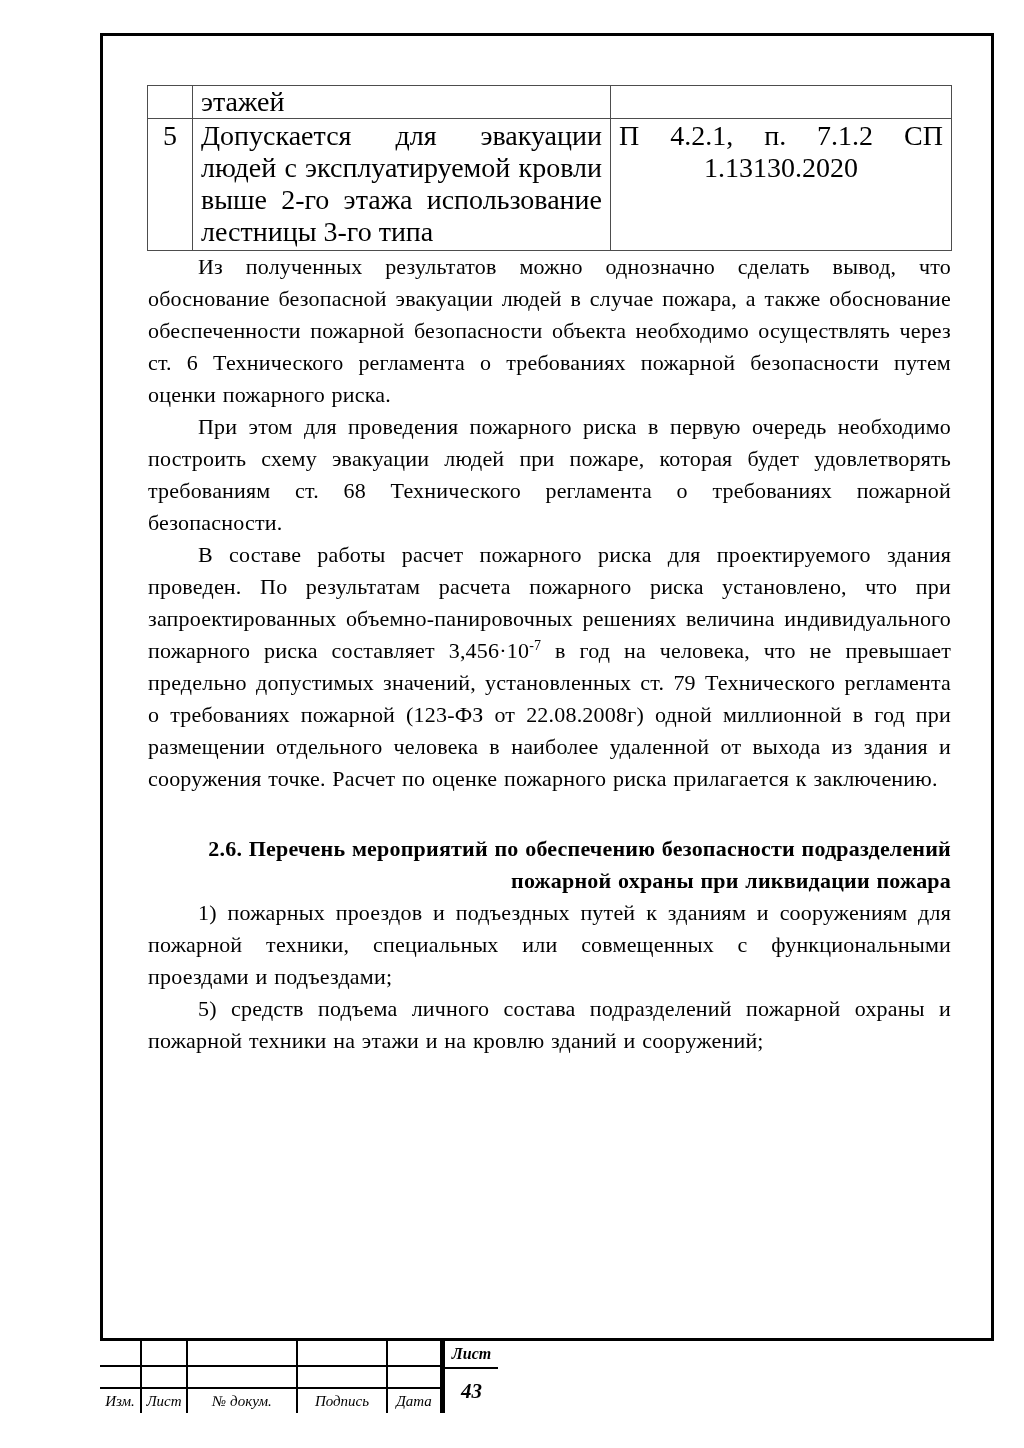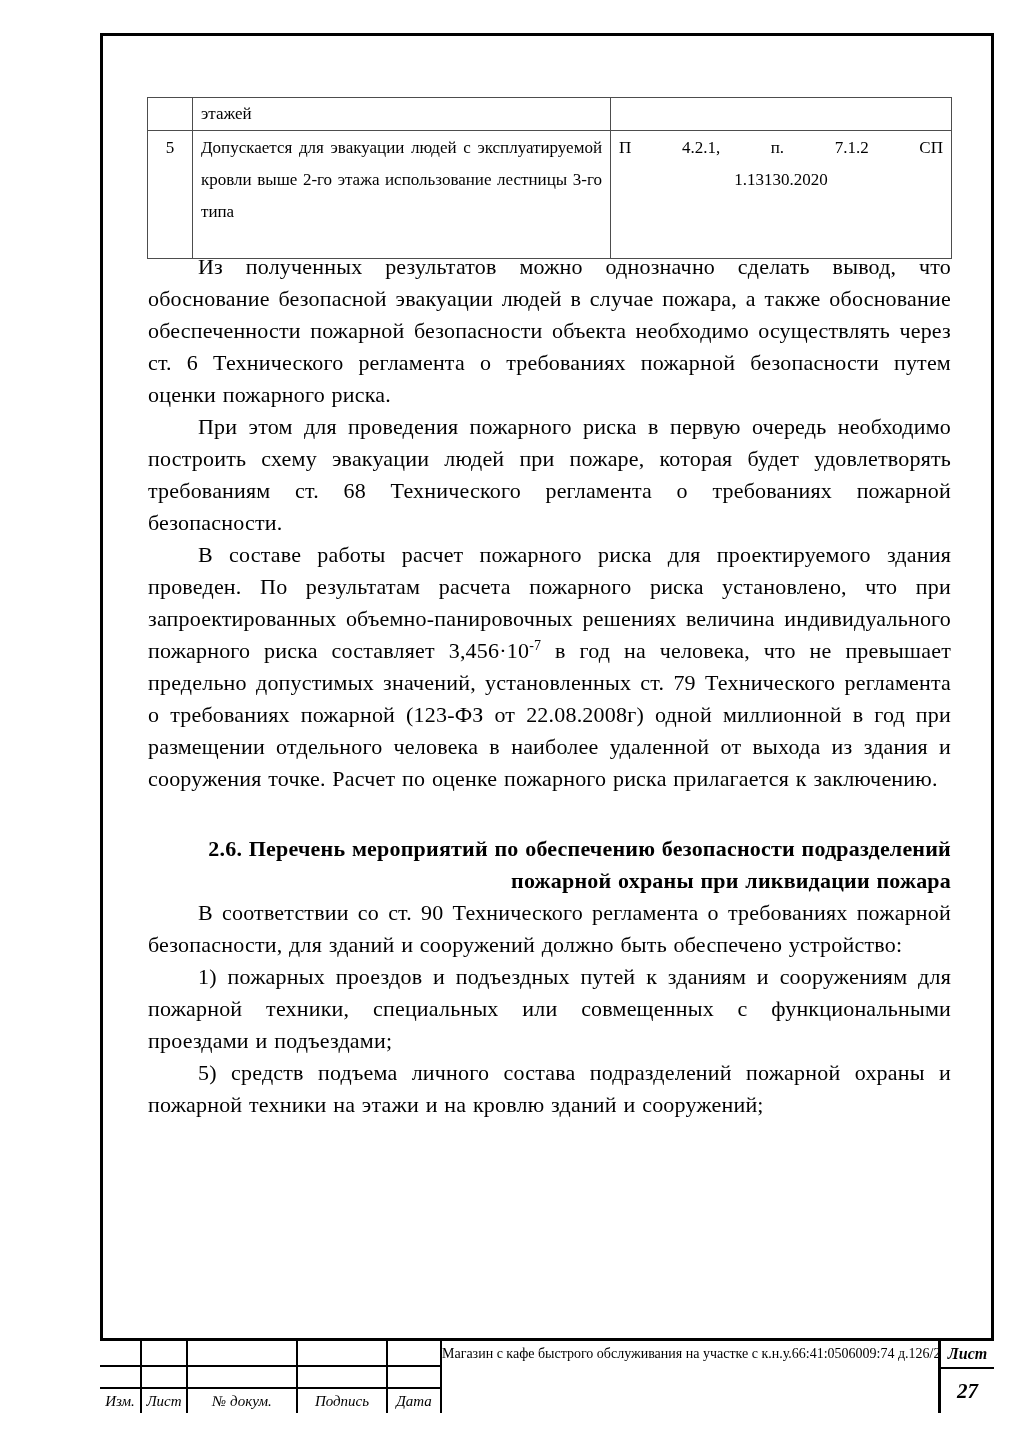--- a/index.html
+++ b/index.html
@@ -8,23 +8,23 @@
     font-family:"Liberation Serif","DejaVu Serif",serif;
     color:#000;
   }
   
   .frame{
     position:absolute;left:100px;top:33px;width:894px;height:1380px;
     box-sizing:border-box;border:3px solid #000;
   }
   
   .doc-table{
-    position:absolute;left:147px;top:97px;width:804px;
+    position:absolute;left:147px;top:85px;width:804px;
     border-collapse:collapse;table-layout:fixed;
-    font-size:17px;line-height:32px;
+    font-size:28px;line-height:32px;
   }
   .doc-table td{
     border:1px solid #4d4d4d;vertical-align:top;
     padding:1px 8px 2px 8px;box-sizing:border-box;
   }
   .doc-table .c-num{width:45px;text-align:center;}
   .doc-table .c-txt{width:418px;text-align:justify;}
   .doc-table .c-ref{width:341px;margin-top:9px;}
   .doc-table tr.r-carry td{height:33px;padding-top:0;padding-bottom:0;}
   .doc-table tr.r-main td{height:128px;}
@@ -100,21 +100,20 @@
     </td>
   </tr>
 </tbody>
   </table>
 
 <div class="body-text">
   <p>Из полученных результатов можно однозначно сделать вывод, что обоснование безопасной эвакуации людей в случае пожара, а также обоснование обеспеченности пожарной безопасности объекта необходимо осуществлять через ст. 6 Технического регламента о требованиях пожарной безопасности путем оценки пожарного риска.</p>
   <p>При этом для проведения пожарного риска в первую очередь необходимо построить схему эвакуации людей при пожаре, которая будет удовлетворять требованиям ст. 68 Технического регламента о требованиях пожарной безопасности.</p>
   <p><span>В составе работы расчет пожарного риска для проектируемого здания проведен. По результатам расчета пожарного риска установлено, что при запроектированных объемно-панировочных решениях величина индивидуального пожарного риска составляет 3,456·10</span><sup>-7</sup><span> в год на человека, что не превышает предельно допустимых значений, установленных ст. 79 Технического регламента о требованиях пожарной (123-ФЗ от 22.08.2008г) одной миллионной в год при размещении отдельного человека в наиболее удаленной от выхода из здания и сооружения точке. Расчет по оценке пожарного риска прилагается к заключению.</span></p>
   <p class="heading">2.6. Перечень мероприятий по обеспечению безопасности подразделений пожарной охраны при ликвидации пожара</p>
-  <p>В соответствии со ст. 90 Технического регламента о требованиях пожарной безопасности, для зданий и сооружений должно быть обеспечено устройство:</p>
   <p>1) пожарных проездов и подъездных путей к зданиям и сооружениям для пожарной техники, специальных или совмещенных с функциональными проездами и подъездами;</p>
   <p>5) средств подъема личного состава подразделений пожарной охраны и пожарной техники на этажи и на кровлю зданий и сооружений;</p>
 </div>
 
 <div class="titleblock">
   <div class="tb-left">
     <div class="tb-cell"></div>
     <div class="tb-cell"></div>
     <div class="tb-cell"></div>
     <div class="tb-cell"></div>
@@ -123,18 +122,17 @@
     <div class="tb-cell"></div>
     <div class="tb-cell"></div>
     <div class="tb-cell"></div>
     <div class="tb-cell"></div>
     <div class="tb-cell last-row">Изм.</div>
     <div class="tb-cell last-row">Лист</div>
     <div class="tb-cell last-row">№ докум.</div>
     <div class="tb-cell last-row">Подпись</div>
     <div class="tb-cell last-row">Дата</div>
   </div>
-  <div class="tb-title">Магазин с кафе быстрого обслуживания на участке с к.н.у.66:41:0506009:74 д.126/2</div>
   <div class="tb-sheet">
     <div class="tb-sheet-top">Лист</div>
-    <div class="tb-sheet-bottom">27</div>
+    <div class="tb-sheet-bottom">43</div>
   </div>
 </div>
 
 </body></html>

